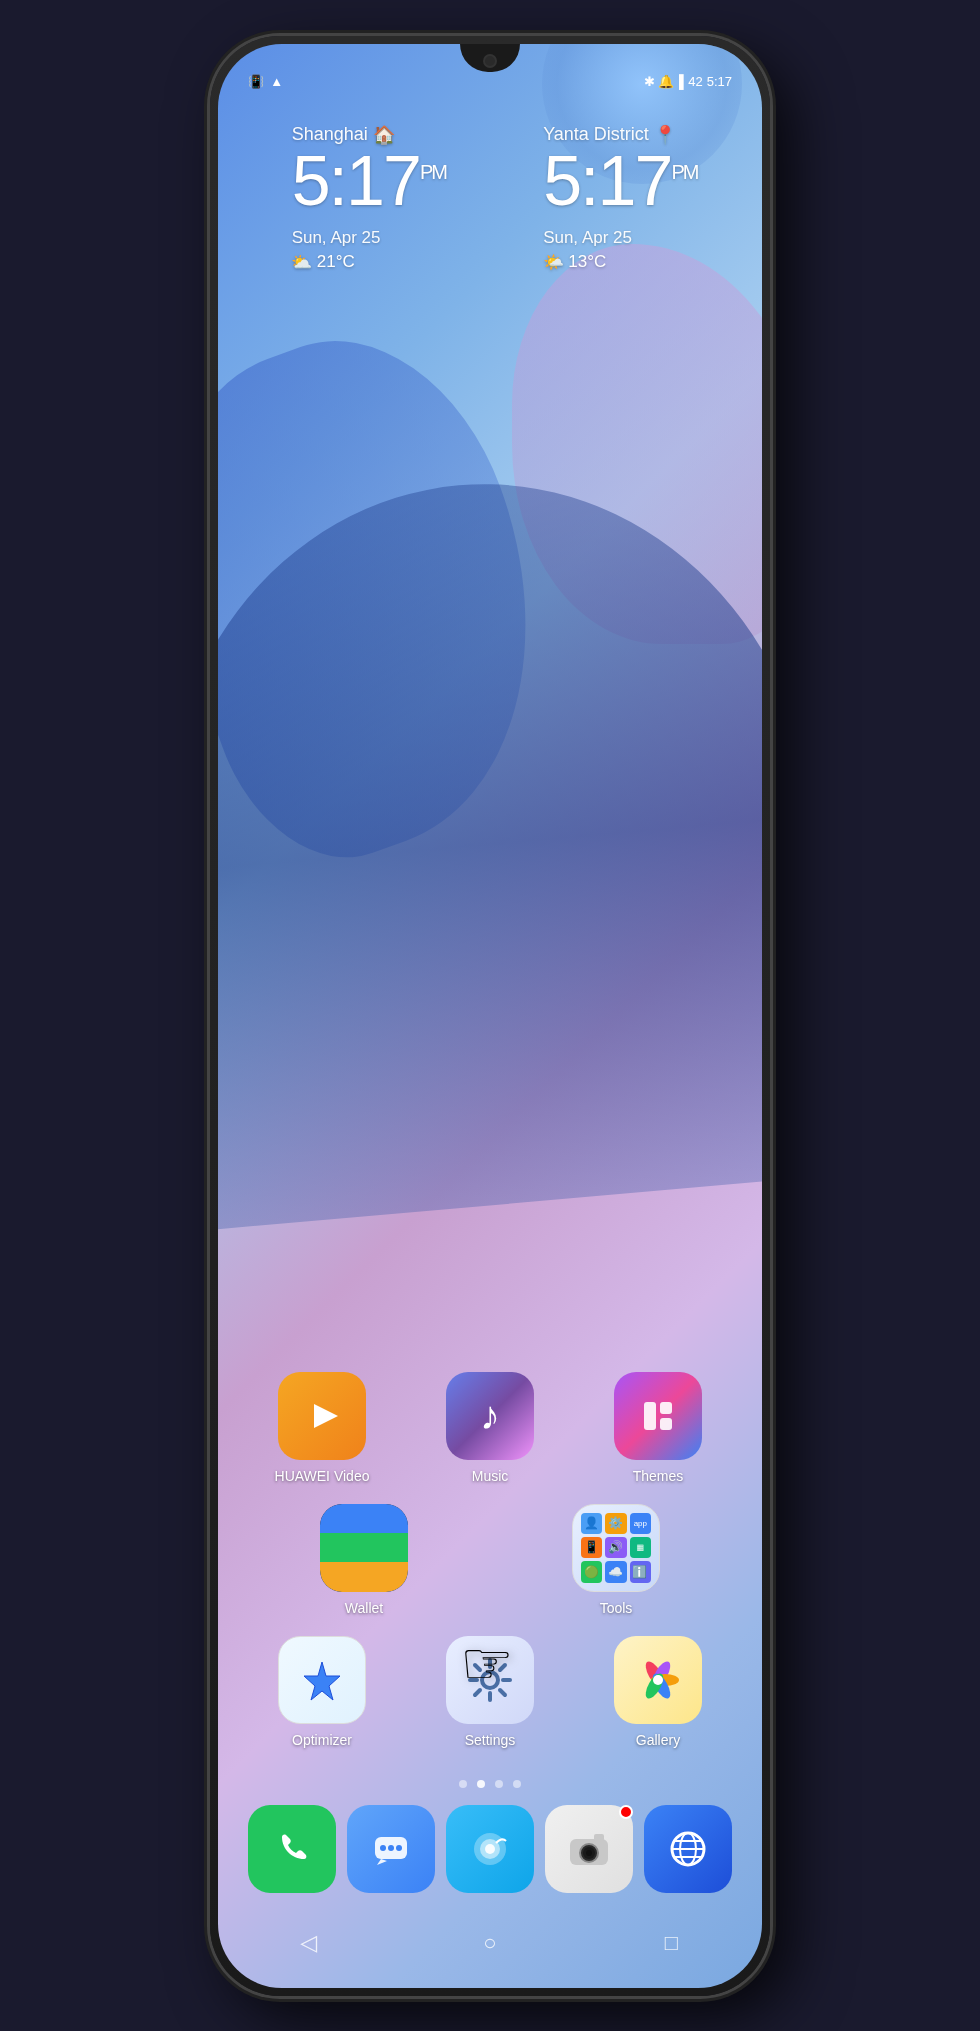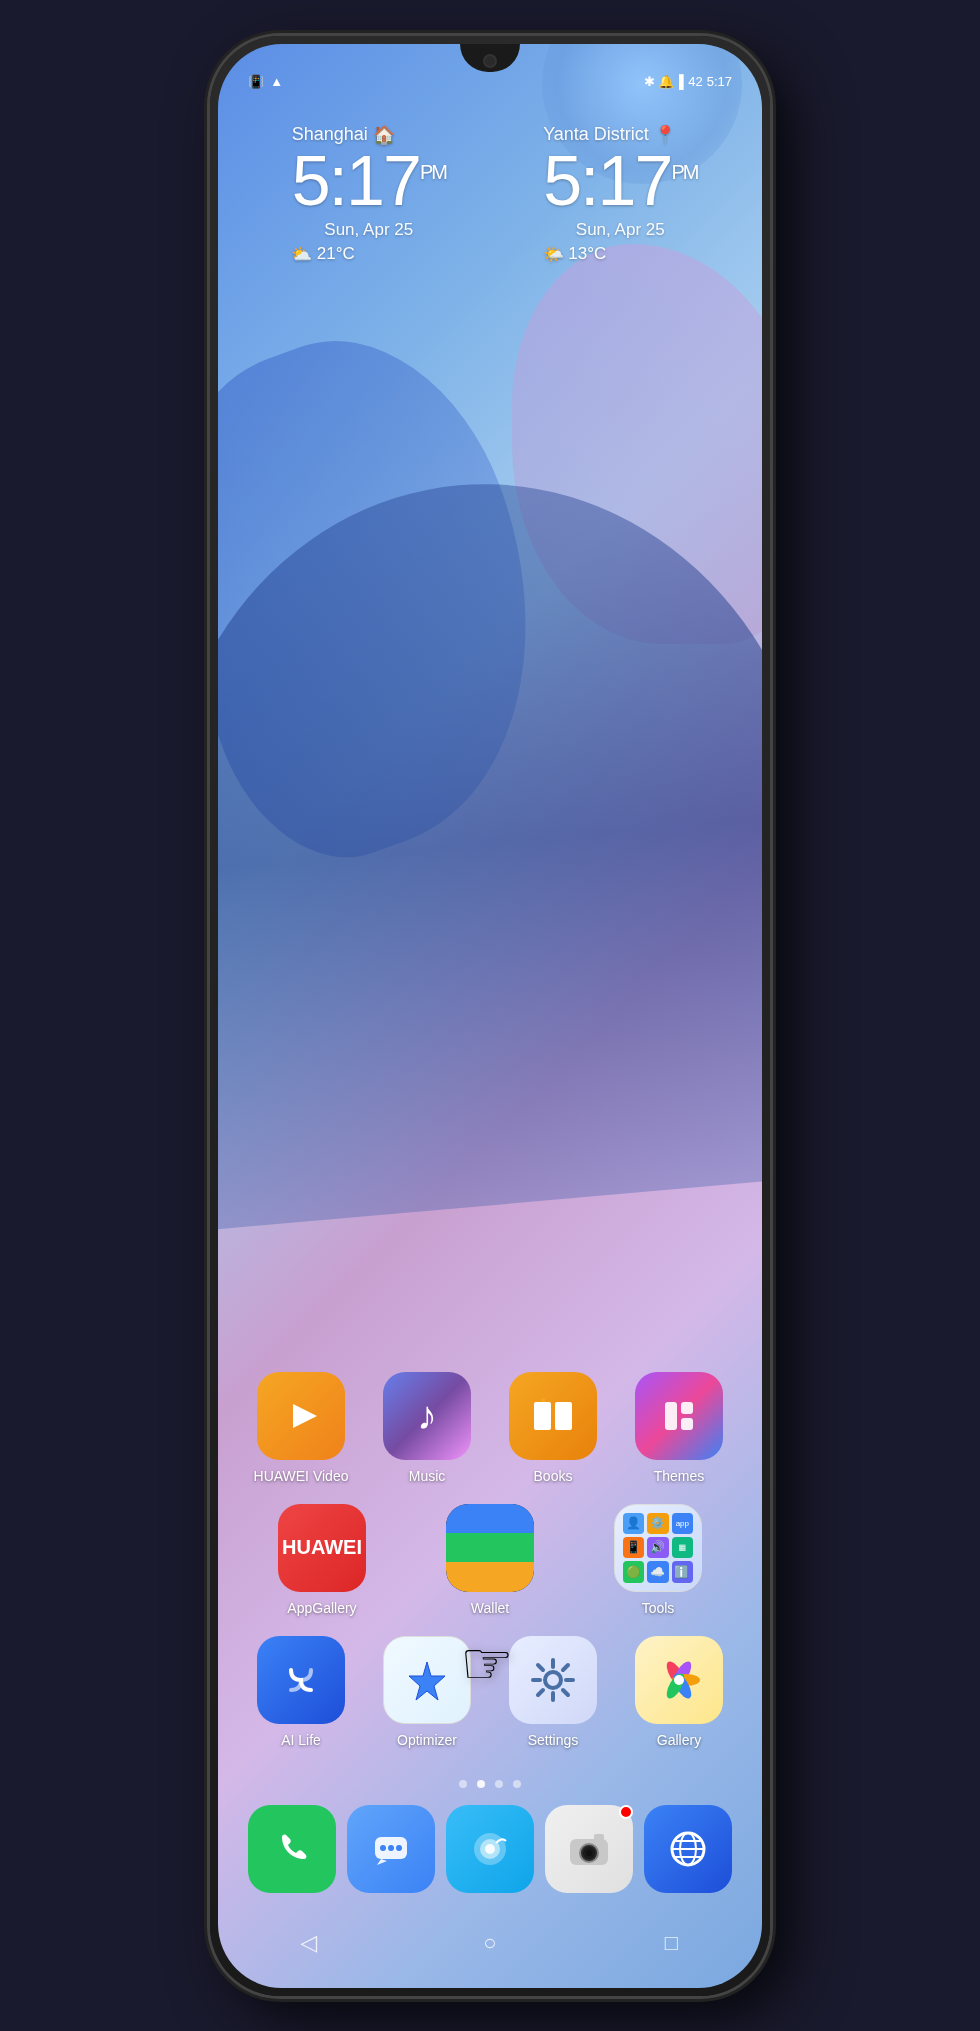--- a/index.html
+++ b/index.html
@@ -181,23 +181,22 @@
     .clock-time sup {
       font-size: 20px;
       font-weight: 400;
       vertical-align: top;
       margin-top: 16px;
       display: inline-block;
     }
     .clock-date {
       font-size: 17px;
       font-weight: 400;
-      margin-top: 4px;
+      margin-top: 12px;
       opacity: 0.95;
-      text-align: center;
     }
     .clock-weather {
       font-size: 17px;
       font-weight: 400;
       margin-top: 4px;
       display: flex;
       align-items: center;
       gap: 4px;
     }
 
@@ -441,51 +440,35 @@
           <span class="app-label">HUAWEI Video</span>
         </div>
 
         <div class="app-icon">
           <div class="app-icon-img icon-music">
             <span style="color:white; font-size:40px;">♪</span>
           </div>
           <span class="app-label">Music</span>
         </div>
 
-        <div class="app-icon">
-          <div class="app-icon-img icon-books">
-            <svg width="50" height="44" viewBox="0 0 50 44">
-              <rect x="6" y="8" width="17" height="28" rx="2" fill="white"></rect>
-              <rect x="27" y="8" width="17" height="28" rx="2" fill="white"></rect>
-              <rect x="13" y="4" width="4" height="4" fill="rgba(245,166,35,0.8)"></rect>
-            </svg>
-          </div>
-          <span class="app-label">Books</span>
-        </div>
 
         <div class="app-icon">
           <div class="app-icon-img icon-themes">
             <svg width="44" height="44" viewBox="0 0 44 44">
               <rect x="8" y="8" width="12" height="28" rx="3" fill="white" opacity="0.9"></rect>
               <rect x="24" y="8" width="12" height="12" rx="3" fill="white" opacity="0.9"></rect>
               <rect x="24" y="24" width="12" height="12" rx="3" fill="white" opacity="0.9"></rect>
             </svg>
           </div>
           <span class="app-label">Themes</span>
         </div>
       </div>
 
       <div class="app-row">
 
-        <div class="app-icon">
-          <div class="app-icon-img icon-appgallery">
-            <span style="color:white; font-size:20px; font-weight:bold;">HUAWEI</span>
-          </div>
-          <span class="app-label">AppGallery</span>
-        </div>
 
         <div class="app-icon">
           <div class="app-icon-img icon-wallet">
             <div style="width:100%;height:100%;position:relative;overflow:hidden;border-radius:22px;">
               <div style="position:absolute;bottom:0;left:0;right:0;height:33%;background:#f5a623;"></div>
               <div style="position:absolute;bottom:33%;left:0;right:0;height:33%;background:#22c55e;"></div>
               <div style="position:absolute;bottom:66%;left:0;right:0;height:34%;background:#3b82f6;"></div>
             </div>
           </div>
           <span class="app-label">Wallet</span>
@@ -503,29 +486,20 @@
               <div class="tools-cell" style="background:#22c55e;">🟢</div>
               <div class="tools-cell" style="background:#3b82f6;">☁️</div>
               <div class="tools-cell" style="background:#6366f1;">ℹ️</div>
             </div>
           </div>
           <span class="app-label">Tools</span>
         </div>
       </div>
 
       <div class="app-row">
-        <div class="app-icon">
-          <div class="app-icon-img icon-ai-life">
-            <svg width="44" height="44" viewBox="0 0 44 44">
-              <path d="M12 12 Q12 22 22 22 Q22 32 32 32" stroke="white" stroke-width="4" fill="none" stroke-linecap="round"></path>
-              <path d="M32 12 Q32 22 22 22 Q22 32 12 32" stroke="white" stroke-width="4" fill="none" stroke-linecap="round" opacity="0.6"></path>
-            </svg>
-          </div>
-          <span class="app-label">AI Life</span>
-        </div>
 
         <div class="app-icon">
           <div class="app-icon-img icon-optimizer">
             <svg width="44" height="44" viewBox="0 0 44 44">
               <path d="M22 6 L22 6" fill="none"></path>
               <polygon points="22,4 26,18 40,18 29,28 33,42 22,33 11,42 15,28 4,18 18,18" fill="#3b82f6" stroke="#1d4ed8" stroke-width="1"></polygon>
             </svg>
           </div>
           <span class="app-label">Optimizer</span>
         </div>

